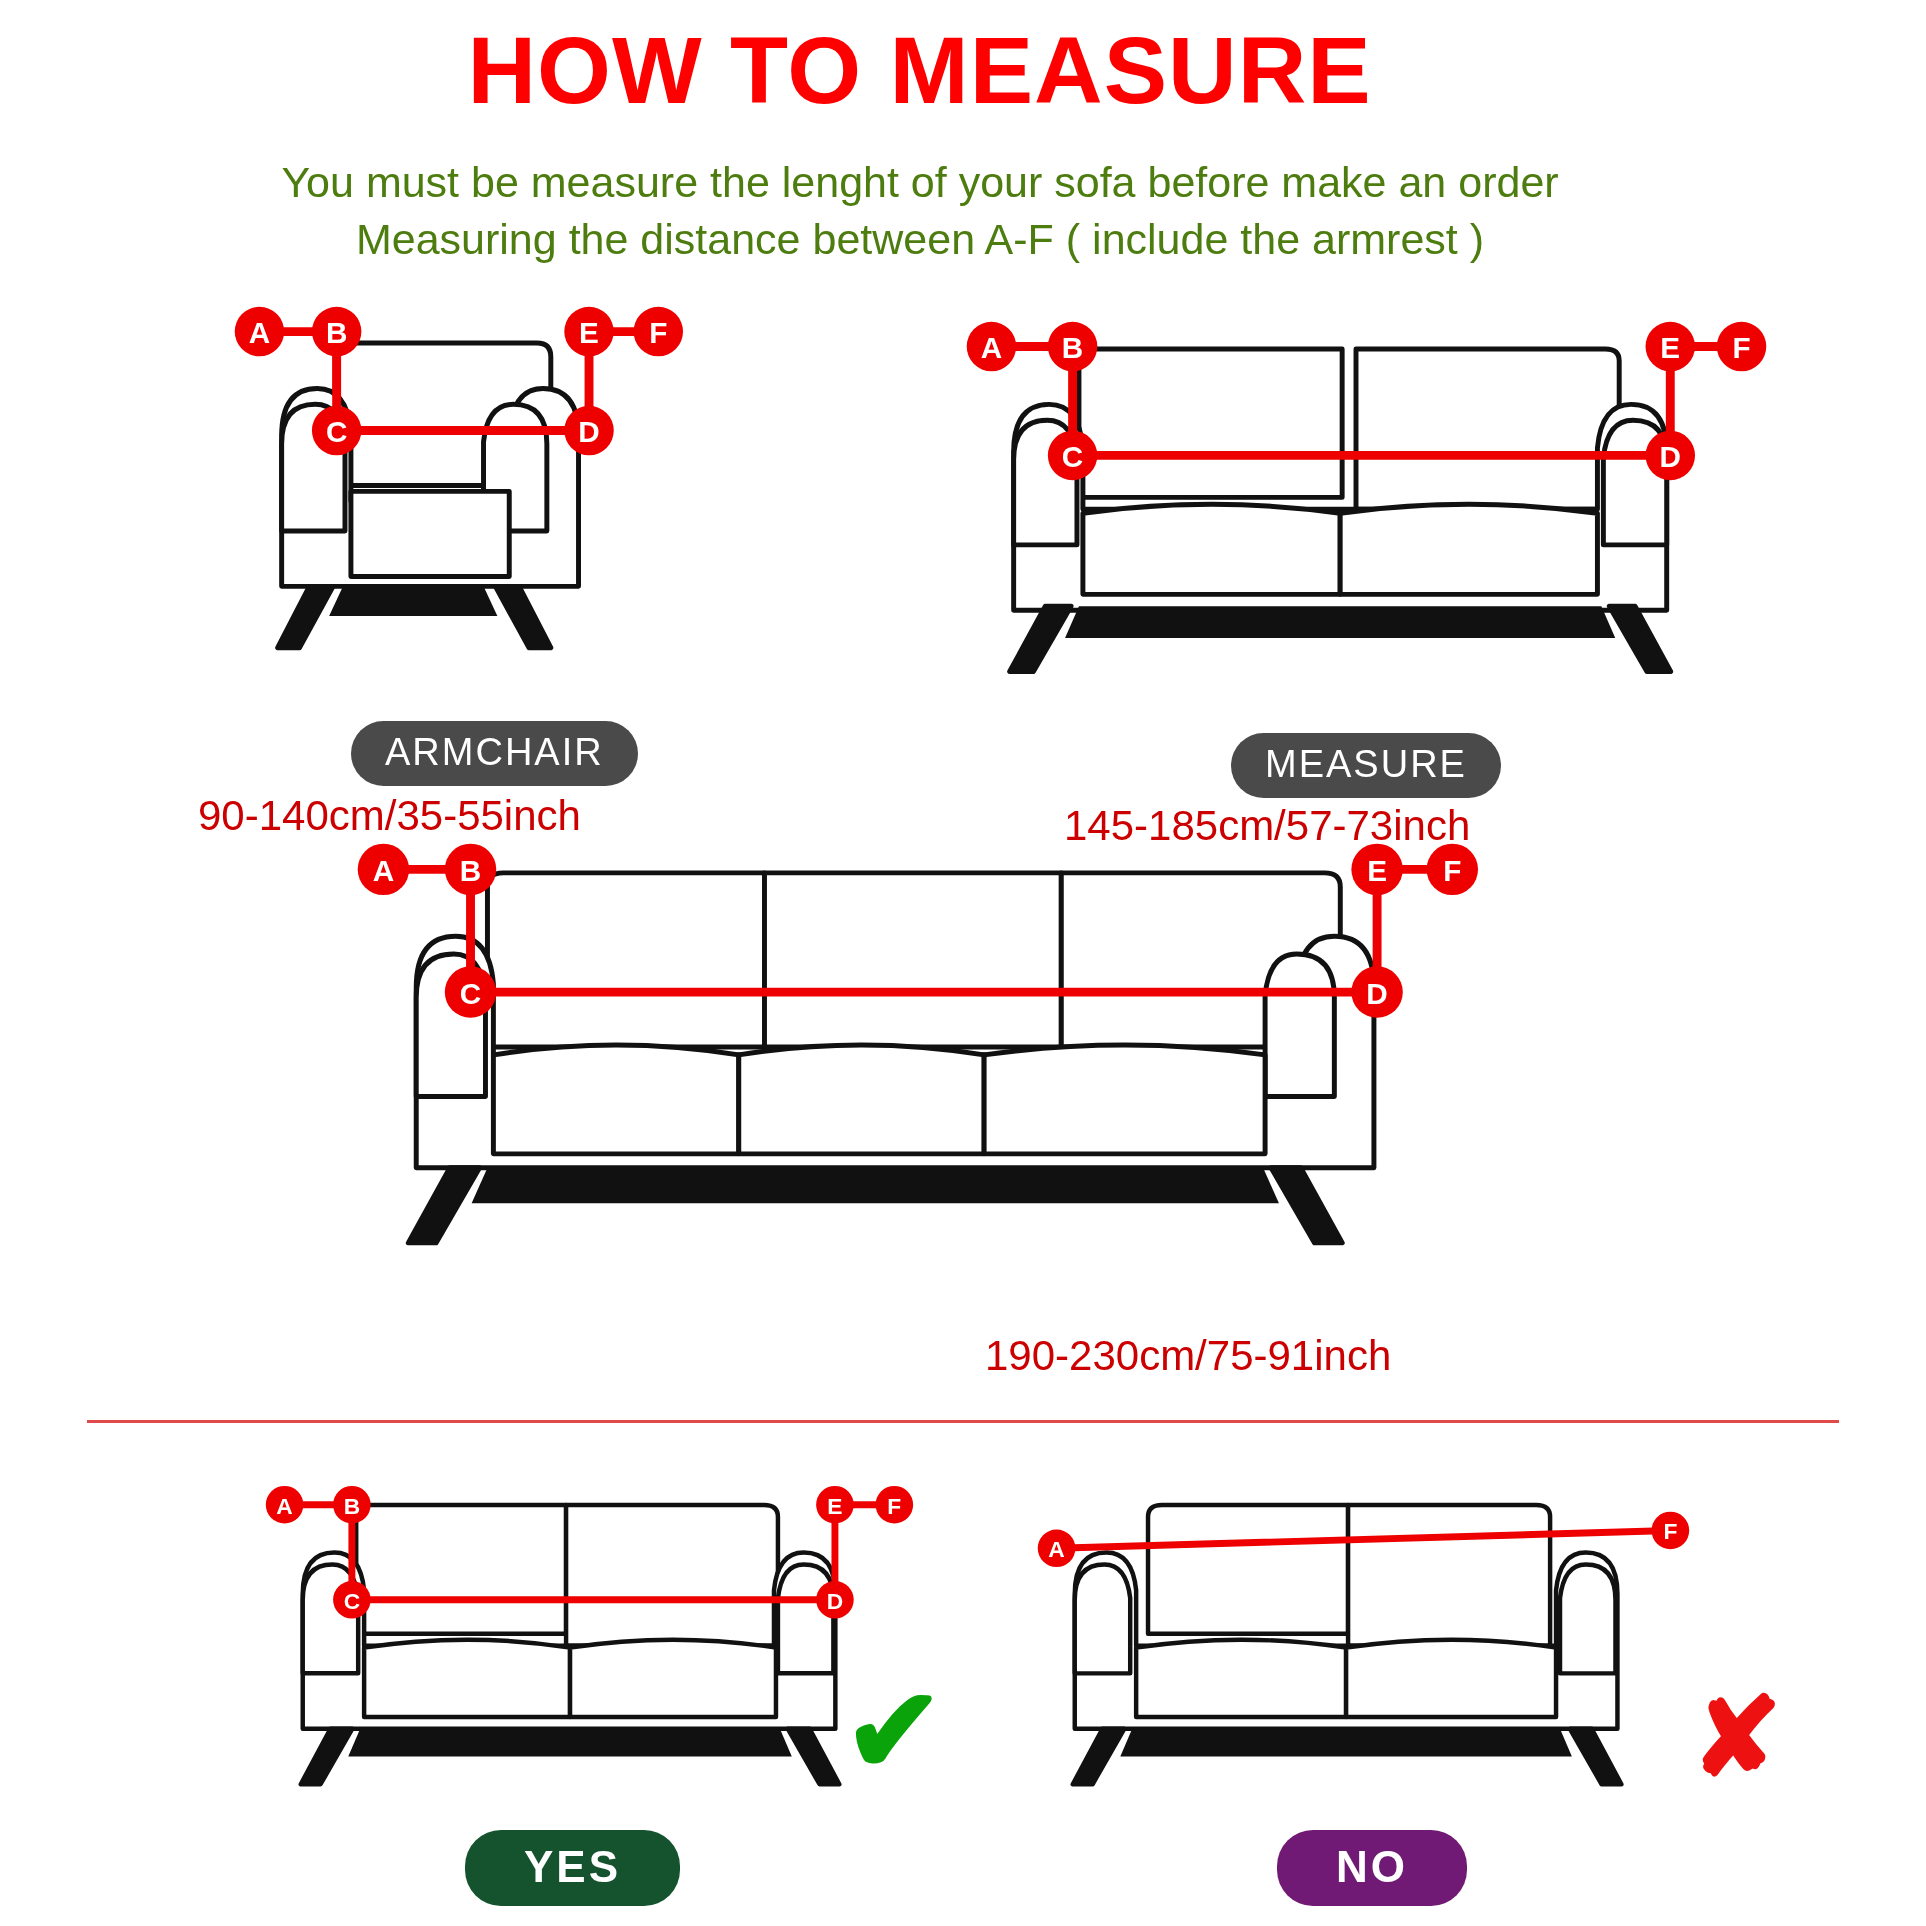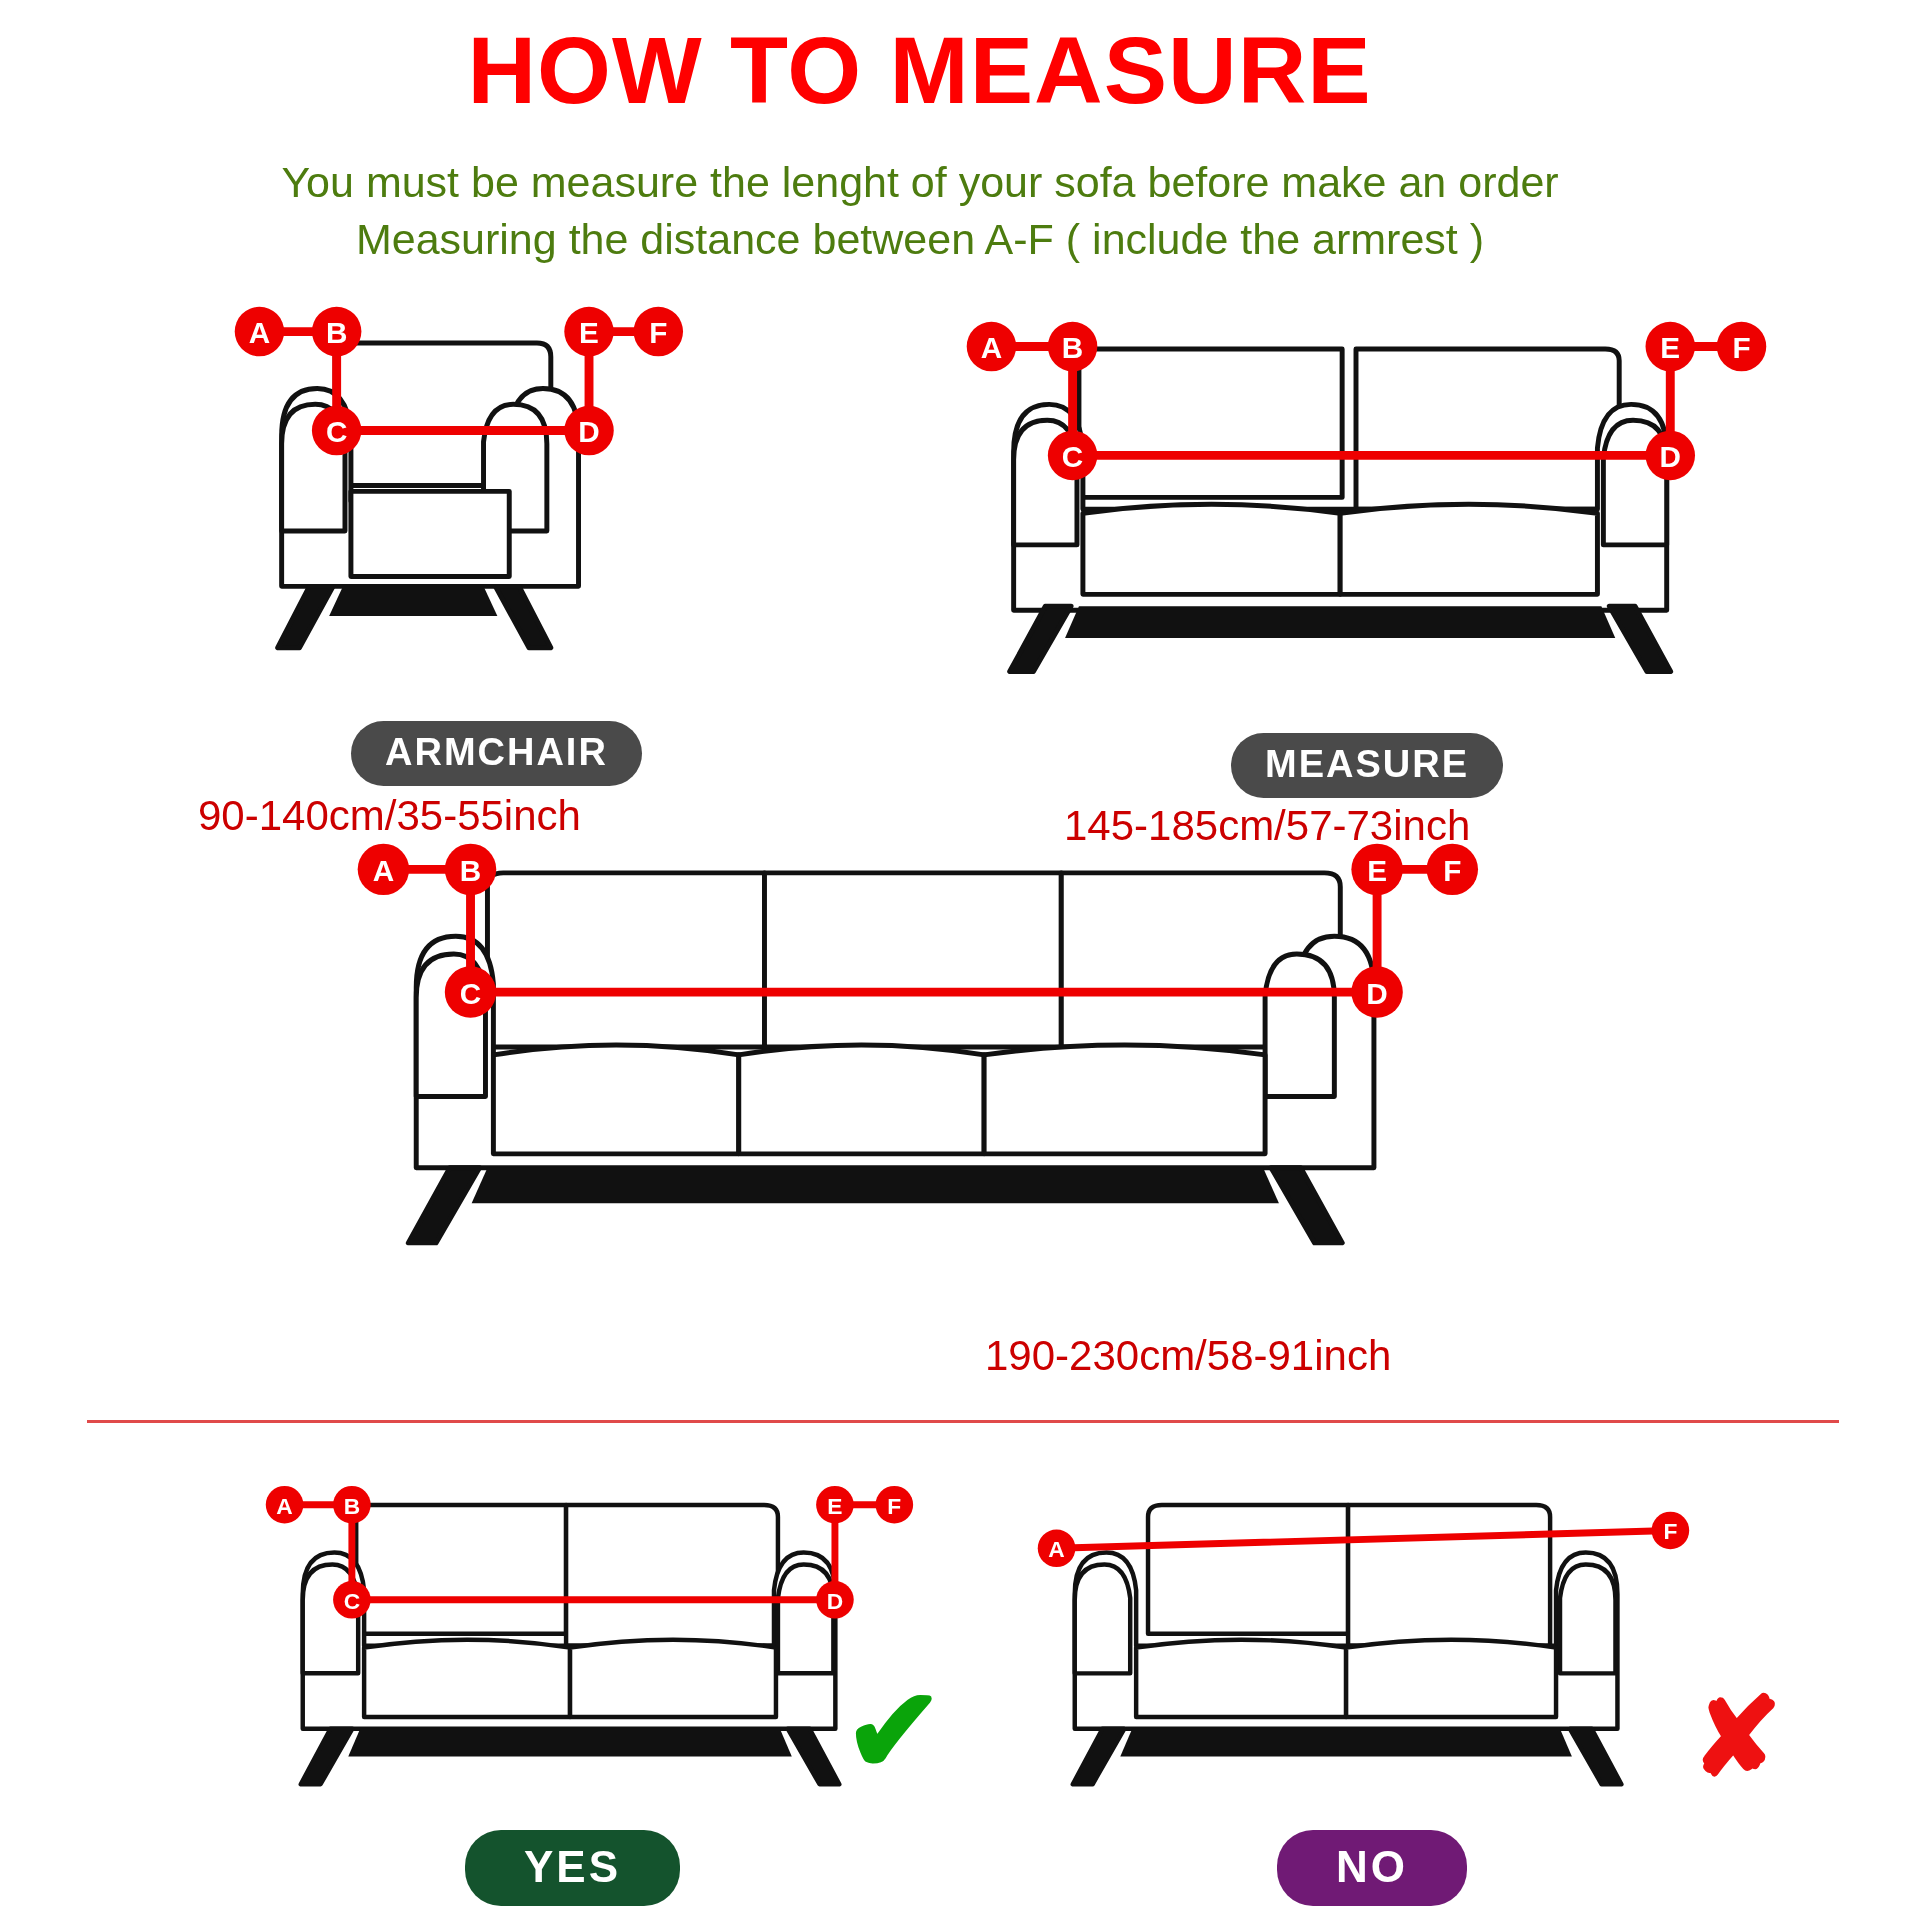--- a/index.html
+++ b/index.html
@@ -51,21 +51,21 @@
     position: absolute;
   }
   .svgwrap { display: block; }
 
   .pill {
     position: absolute;
     background: #4a4a4a;
     color: #ffffff;
     border-radius: 40px;
     font-size: 38px;
-    font-weight: bold;
+    font-weight: normal;
     letter-spacing: 2px;
     text-align: center;
     padding: 10px 34px 12px 34px;
     white-space: nowrap;
   }
   .dims {
     position: absolute;
     color: #cc0000;
     font-size: 42px;
     white-space: nowrap;
@@ -262,21 +262,21 @@
         <circle cx="1060" cy="192" r="26" fill="#ee0000"></circle>
           <text x="1060" y="193" fill="#ffffff">D</text>
         <circle cx="1060" cy="68" r="26" fill="#ee0000"></circle>
           <text x="1060" y="69" fill="#ffffff">E</text>
         <circle cx="1136" cy="68" r="26" fill="#ee0000"></circle>
           <text x="1136" y="69" fill="#ffffff">F</text>
       </g>
     </svg>
   </div>
 
-  <div class="dims" style="left:985px; top:1332px; width:515px; text-align:left;">190-230cm/58-91inch</div>
+  <div class="dims" style="left:985px; top:1332px; width:515px; text-align:left;">190-230cm/75-91inch</div>
 
   <div class="divider"></div>
 
   <div class="unit" style="left:277px; top:1495px;">
     <svg class="svgwrap" width="594" height="327" viewBox="0 0 600 330">
       <g fill="#ffffff" stroke="#111111" stroke-width="4.5" stroke-linejoin="round" stroke-linecap="round">
         <path d="M80 22 q0 -12 14 -12 h198 v130 h-212 z"></path>
         <path d="M292 10 h200 q14 0 14 12 v130 h-214 z"></path>
         <path d="M26 100 q0 -42 32 -42 q26 0 30 38 v56 h414 v-56 q4 -38 30 -38 q32 0 32 42 v136 h-538 z"></path>
         <path d="M26 106 q0 -36 30 -36 q22 0 26 34 v76 h-56 z"></path>

